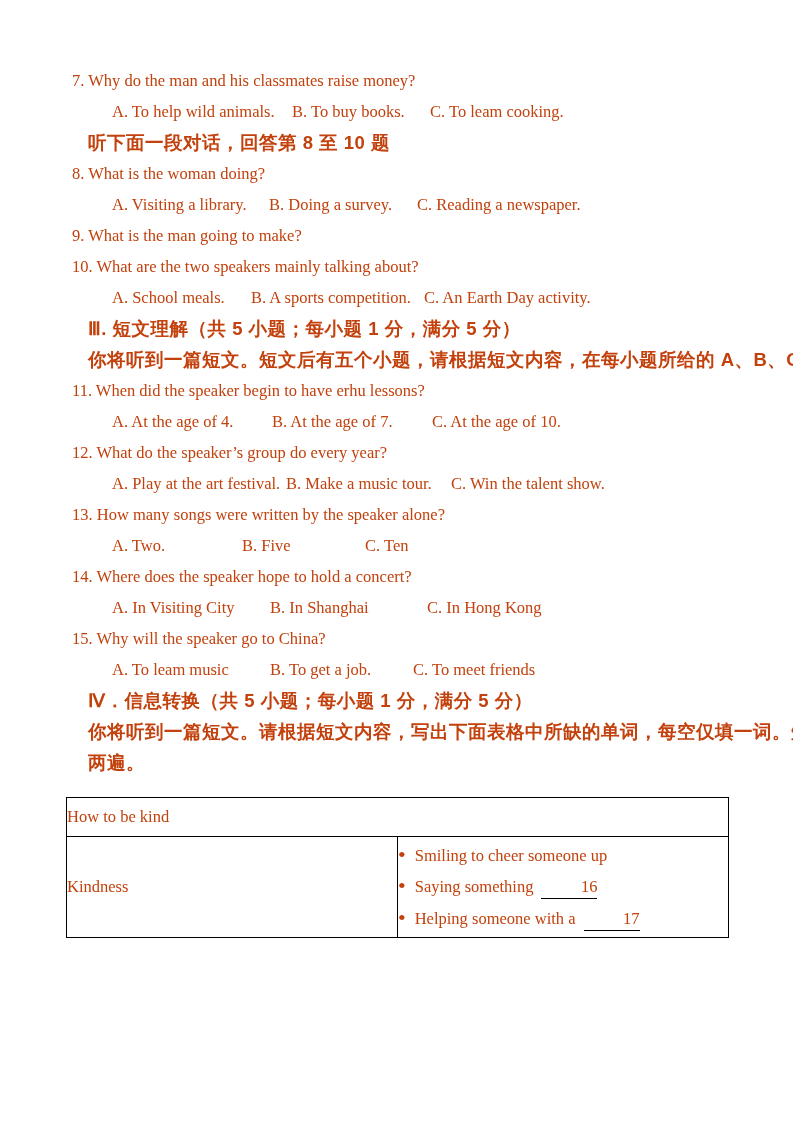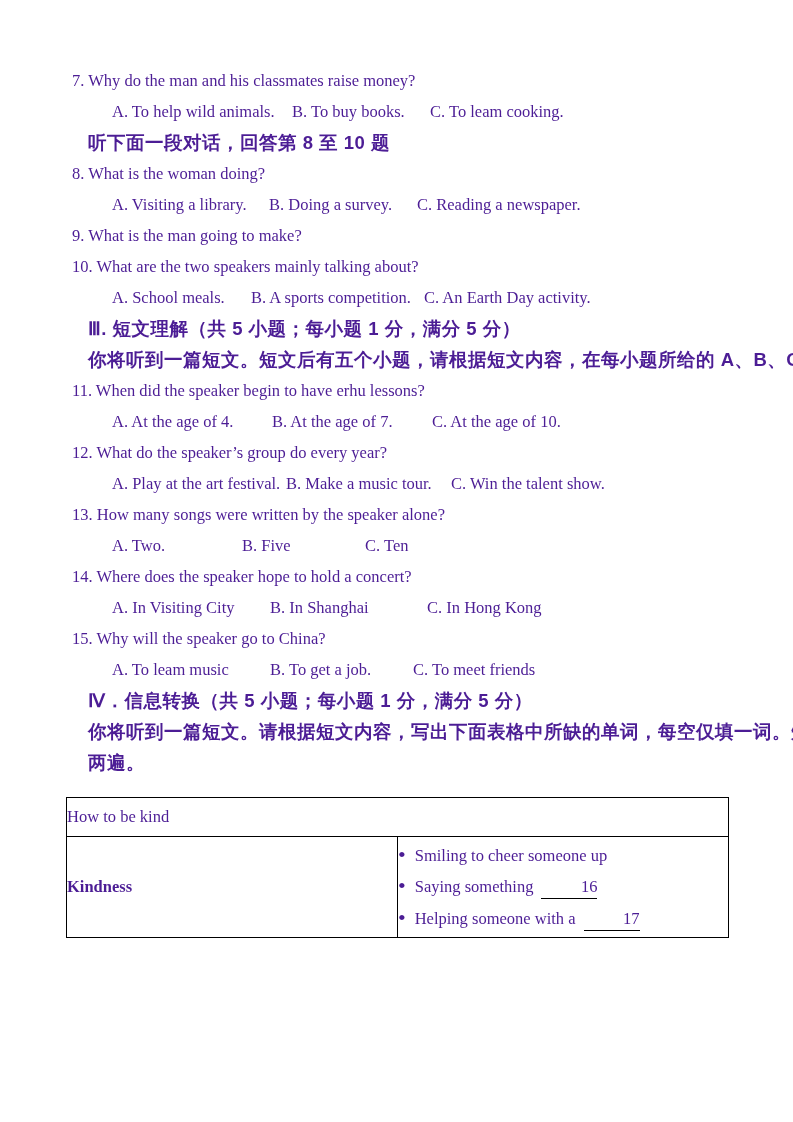--- a/index.html
+++ b/index.html
@@ -3,21 +3,21 @@
 <meta charset="utf-8">
 <style>
   html,body{margin:0;padding:0;background:#888;}
   .page{
     position:relative;
     width:793px;height:1122px;
     margin:0 auto;
     background:#ffffff;
     font-family:"Liberation Serif", serif;
     font-size:16.5px;
-    color:#4c1d95;
+    color:#c2410c;
     overflow:hidden;
   }
   .content{
     position:absolute;
     left:72px;top:65px;
     width:660px;
   }
   .line{
     position:relative;
     height:31px;line-height:31px;
@@ -47,21 +47,21 @@
     margin-top:19px;
     width:663px;
     table-layout:fixed;
   }
   table.info td{
     border:1.6px solid #000;
     padding:0;
     vertical-align:middle;
   }
   td.title-cell{height:38px;padding-left:8px;}
-  td.label-cell{width:232px;height:100px;padding-left:8px;font-weight:bold;}
+  td.label-cell{width:232px;height:100px;padding-left:8px;}
   td.bullets-cell{padding:6px 4px 6px 9px;}
   .bullet-line{
     line-height:30.6px;
     white-space:nowrap;
   }
   .bullet-line::before{
     content:"\2022";
     font-size:22px;
     margin-right:9px;
     vertical-align:-1px;

